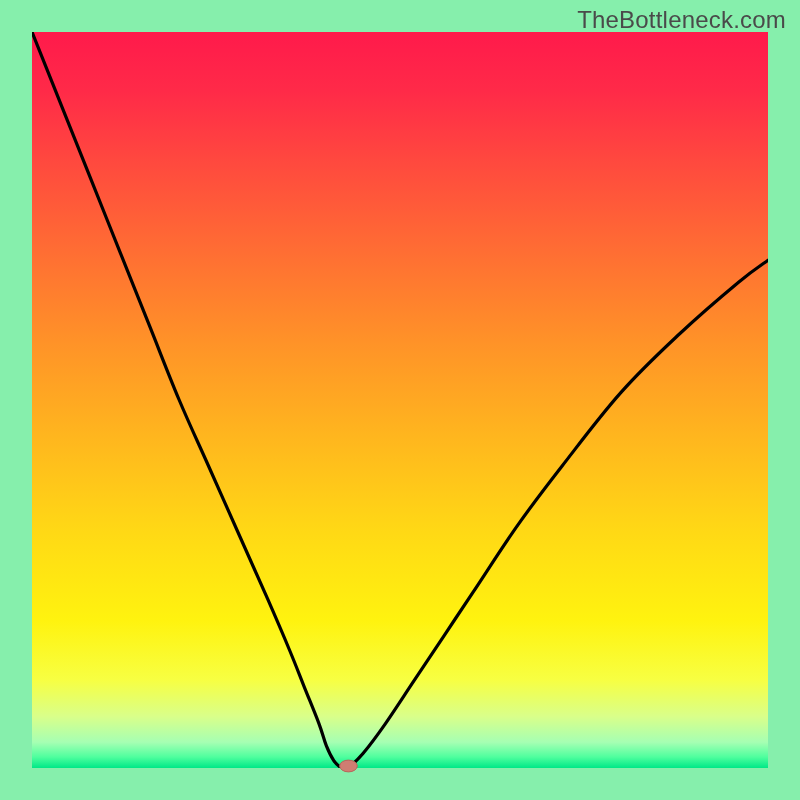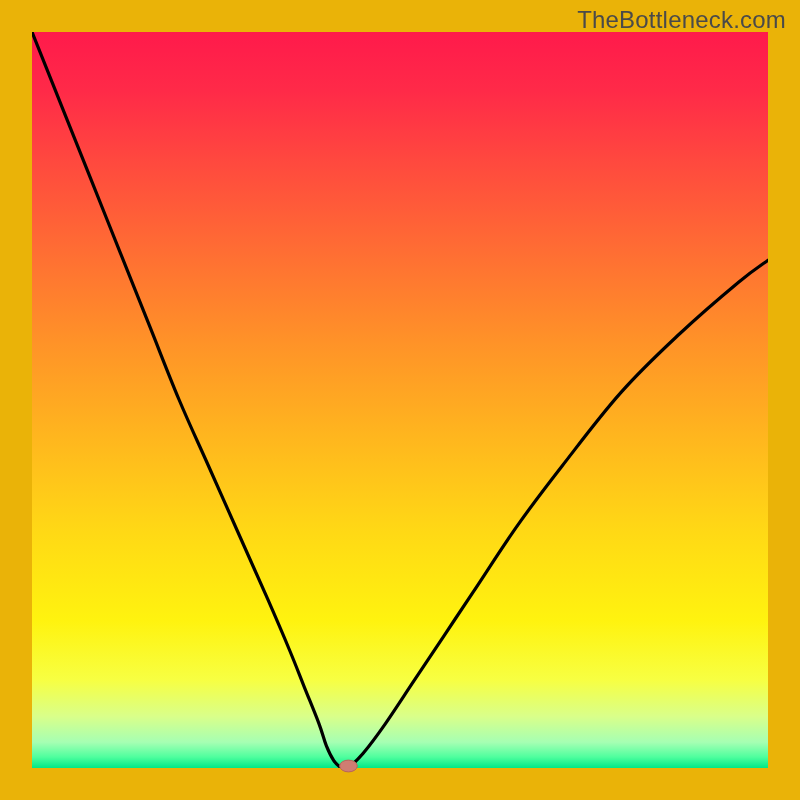--- a/index.html
+++ b/index.html
@@ -8,21 +8,21 @@
     width: 800px;
     height: 800px;
     overflow: hidden;
     background: #000;
     font-family: Arial, Helvetica, sans-serif;
   }
   .frame {
     position: relative;
     width: 800px;
     height: 800px;
-    background: #eab308;
+    background: #86efac;
     text-align: center;
   }
   .watermark {
     position: absolute;
     top: 6px;
     right: 14px;
     font-size: 24px;
     font-weight: 500;
     color: #4a4a4a;
     letter-spacing: 0.2px;

